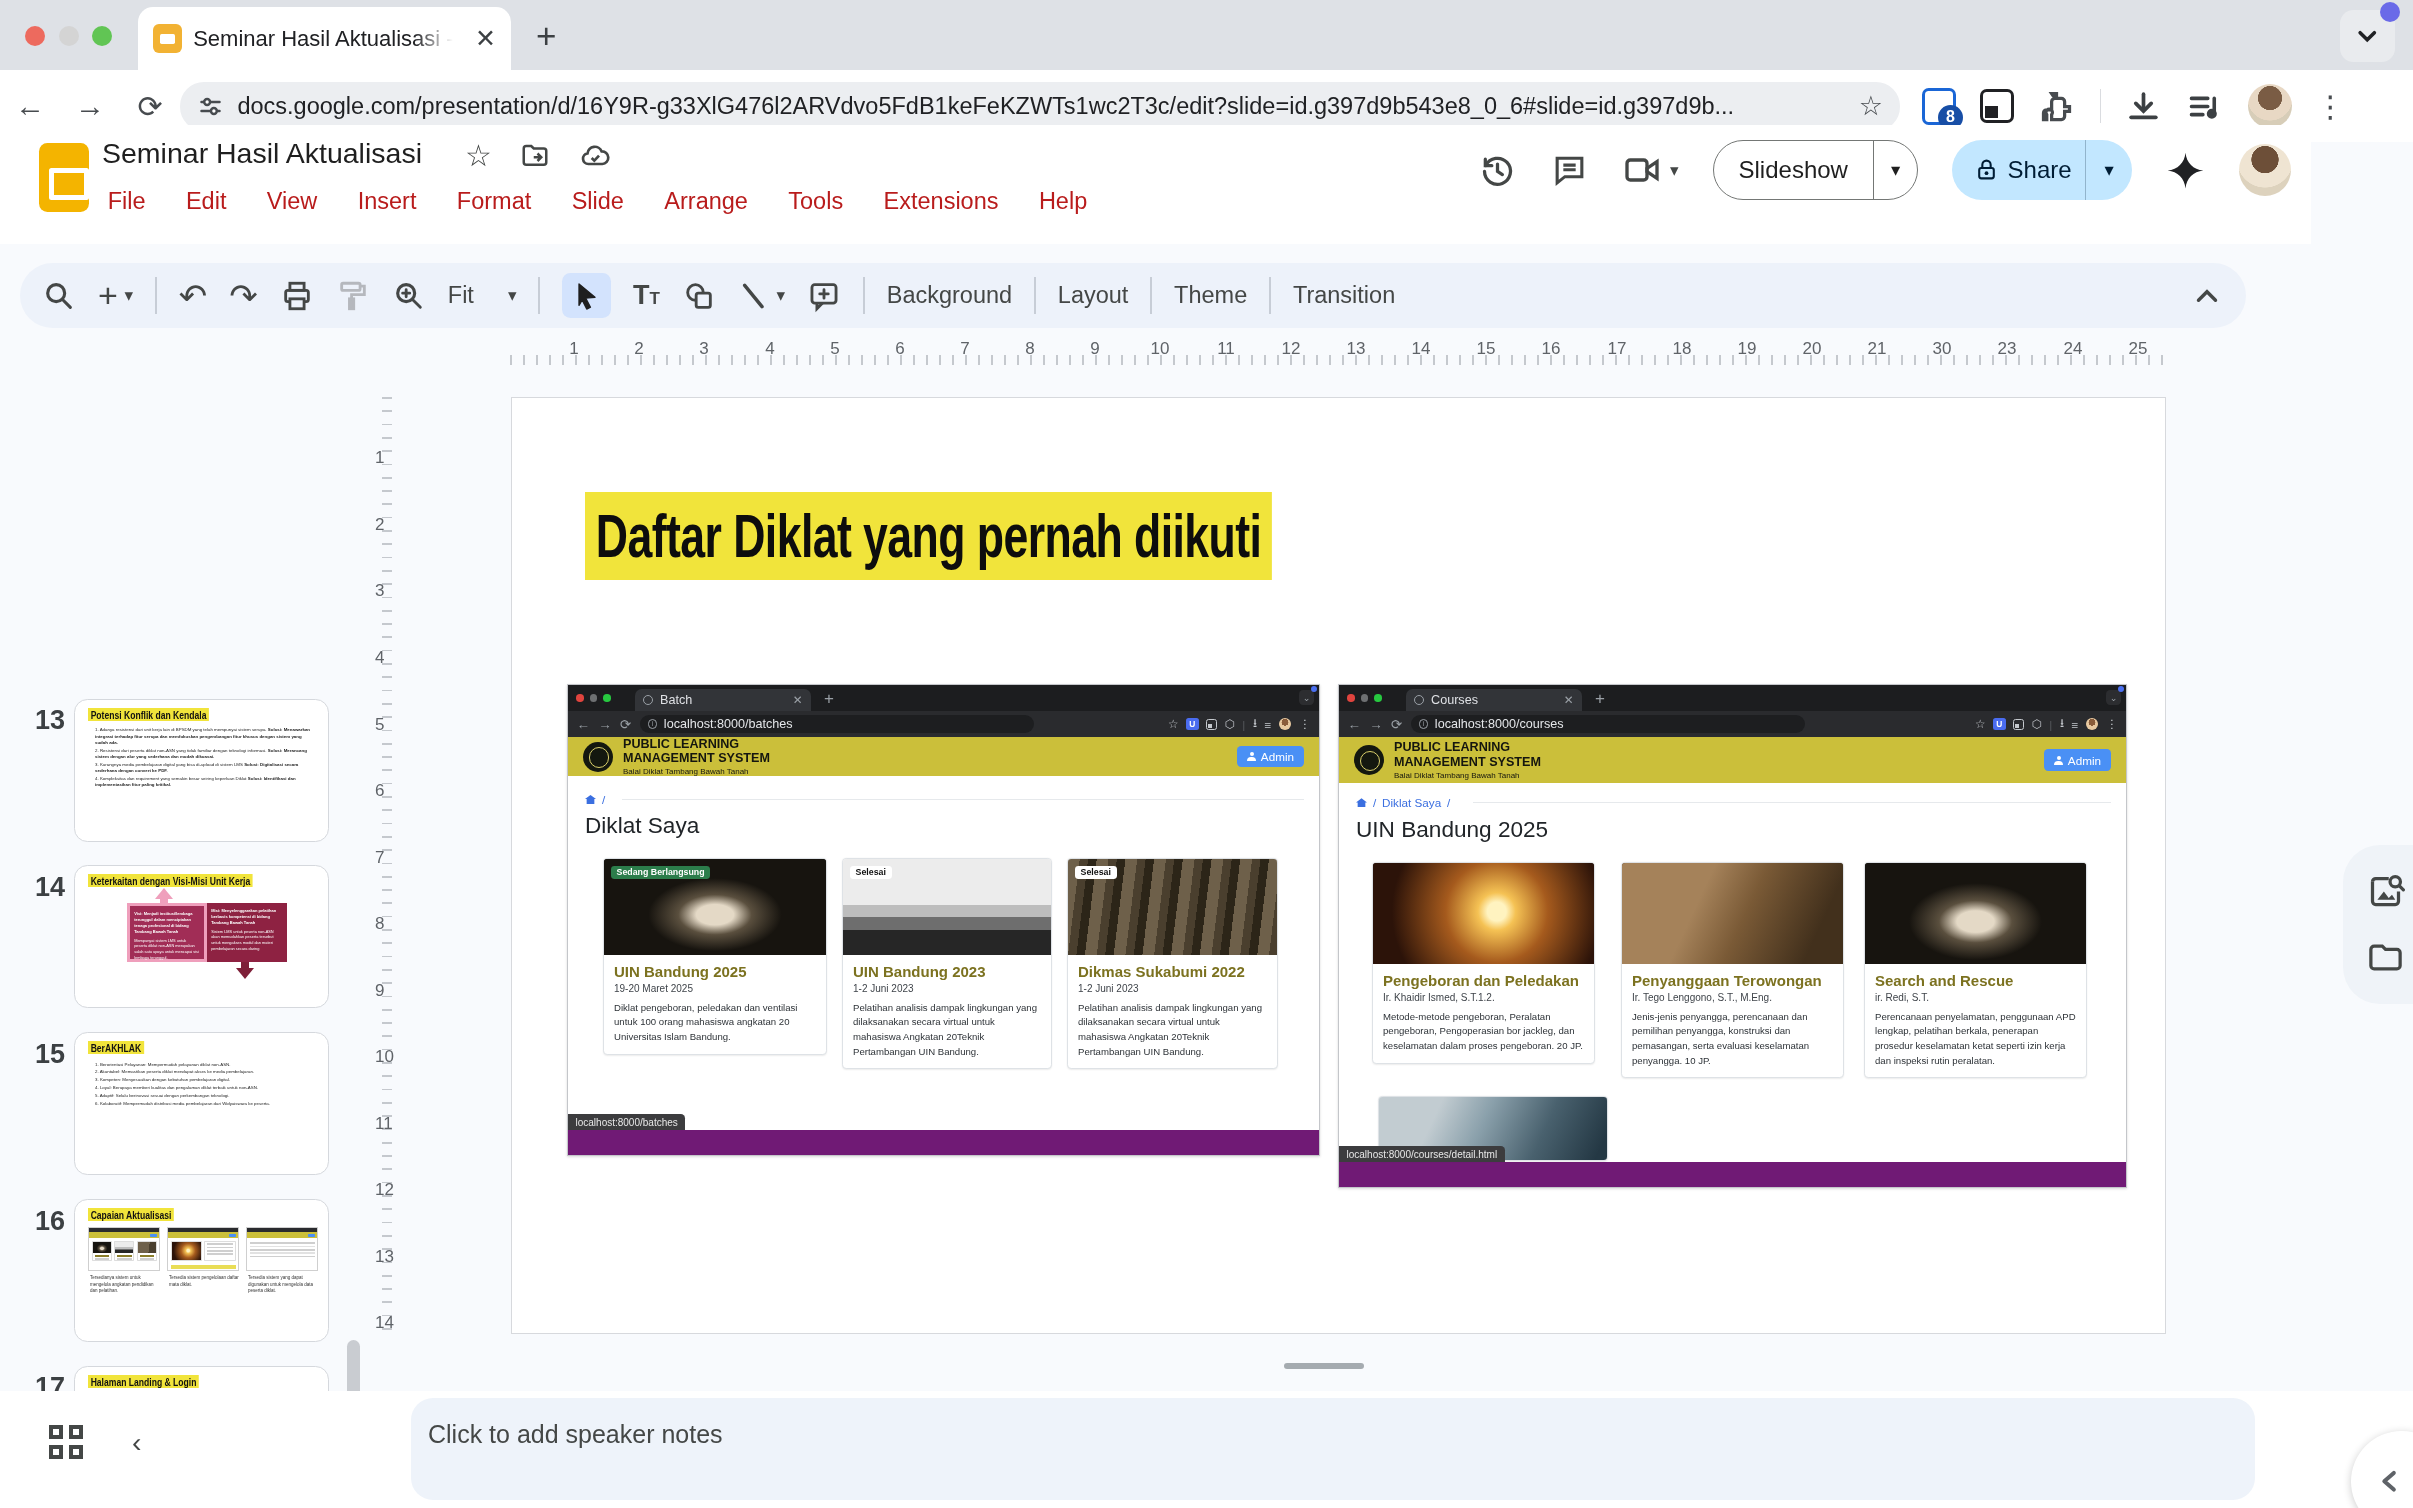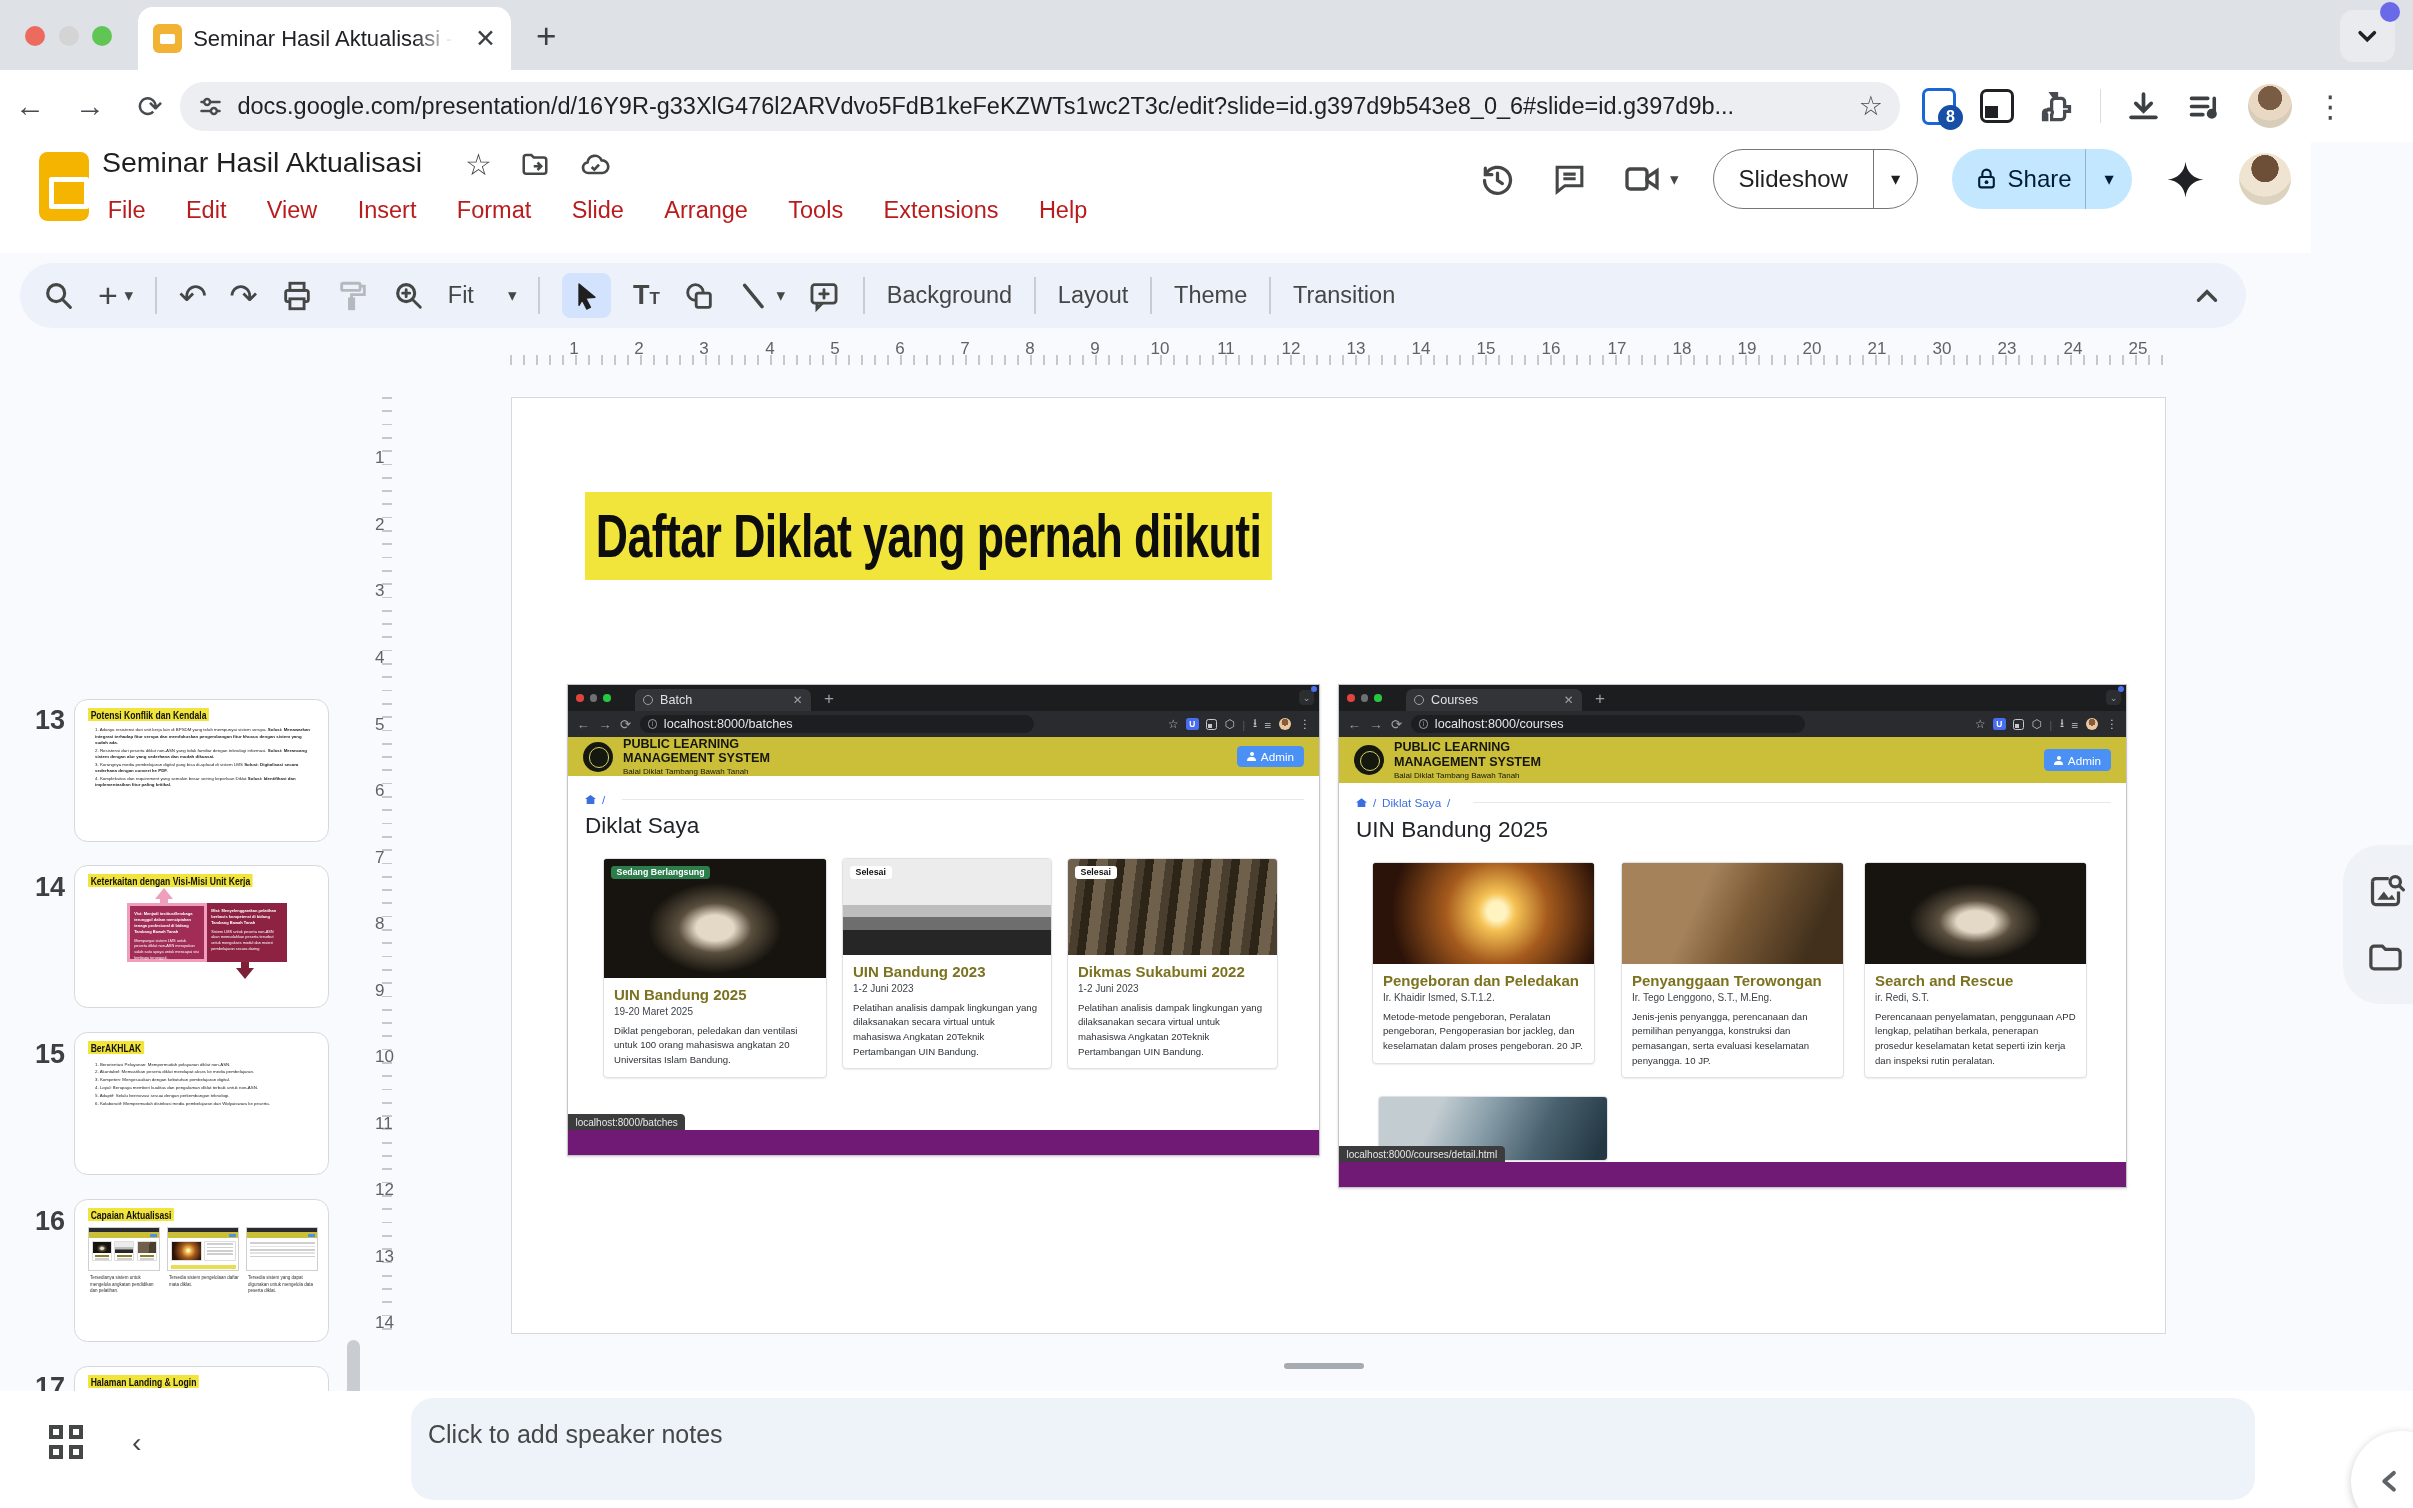--- a/index.html
+++ b/index.html
@@ -30,21 +30,21 @@
   .chrome-right { display:flex; align-items:center; gap:23.5px; margin-left:22px; }
   .tabdev { position:relative; width:34px; height:37px; border:3.4px solid #1a66d6; border-radius:6.7px; background:#fff; }
   .tabdev .badge8 { position:absolute; right:-10px; bottom:-8.4px; width:25px; height:25px; border-radius:50%; background:#174ea6;
     color:#fff; font-size:16px; font-weight:700; display:flex; align-items:center; justify-content:center; }
   .rmode { width:34px; height:34px; border:3.4px solid #202124; border-radius:6.7px; position:relative; }
   .rmode::after { content:""; position:absolute; left:2.5px; bottom:2.5px; width:13.4px; height:11.7px; background:#202124; }
   .vdiv { width:1.7px; height:34px; background:#dadce0; }
   .avatar-s { width:44px; height:44px; border-radius:50%; background:radial-gradient(circle at 50% 32%, #7a5c44 0 32%, #e8d8c4 33% 60%, #d7cdb8 61%); }
 
   
-  #appheader { position:absolute; left:0; top:134px; width:2311px; height:119px; background:#fff;text-align:right; }
+  #appheader { position:absolute; left:0; top:125px; width:2311px; height:119px; background:#fff;text-align:right; }
   #slides-logo { position:absolute; left:39px; top:18.4px; width:50px; height:69px; background:#f4b400; border-radius:8.4px; }
   #slides-logo::before { content:""; position:absolute; left:10px; top:25px; width:30px; height:22px; border:5px solid #fff; border-radius:2.5px; }
   #doc-title { position:absolute; left:102px; top:11.7px; font-size:28.5px; color:#1f1f1f; }
   #title-icons { position:absolute; left:465px; top:13.4px; display:flex; gap:28.5px; color:#444746; font-size:25px; align-items:center; }
   #menubar { position:absolute; left:106px; top:60px; display:flex; gap:37px; font-size:23.5px; color:#b91c1c; }
   #menubar span { padding:3.4px 1.7px; }
   #hdr-right { position:absolute; right:20px; top:15px; display:flex; align-items:center; gap:34px; }
   .hico { color:#444746; }
   #btn-slideshow { display:flex; align-items:center; border:1.7px solid #747775; border-radius:32px; height:60px; overflow:hidden; background:#fff; }
   #btn-slideshow .lbl { padding:0 25px; font-size:24px; color:#1f1f1f; }
@@ -551,21 +551,21 @@
           </span>
       </div>
       <div class="sh-body" style="height:354px">
         <div class="sh-crumb" style="top:17px">
             <span class="sh-home"></span>
             <span>/</span>
           </div>
         <div class="sh-hr" style="left:54px;right:15px;top:22.6px"></div>
         <div class="sh-h1" style="top:37px">Diklat Saya</div>
         <div class="card" style="left:35px;top:82px;width:224px">
-          <div class="cimg img-tunnel" style="height:119px">
+          <div class="cimg img-tunnel" style="height:96px">
               <span class="cbadge green">Sedang Berlangsung</span>
             </div>
           <div class="cbody">
               <div class="ctitle">UIN Bandung 2025</div>
               <div class="csub">19-20 Maret 2025</div>
               <div class="cdesc">Diklat pengeboran, peledakan dan ventilasi untuk 100 orang mahasiswa angkatan 20 Universitas Islam Bandung.</div>
             </div>
         </div>
         <div class="card" style="left:274px;top:82px;width:210px">
           <div class="cimg img-hall" style="height:96px">

